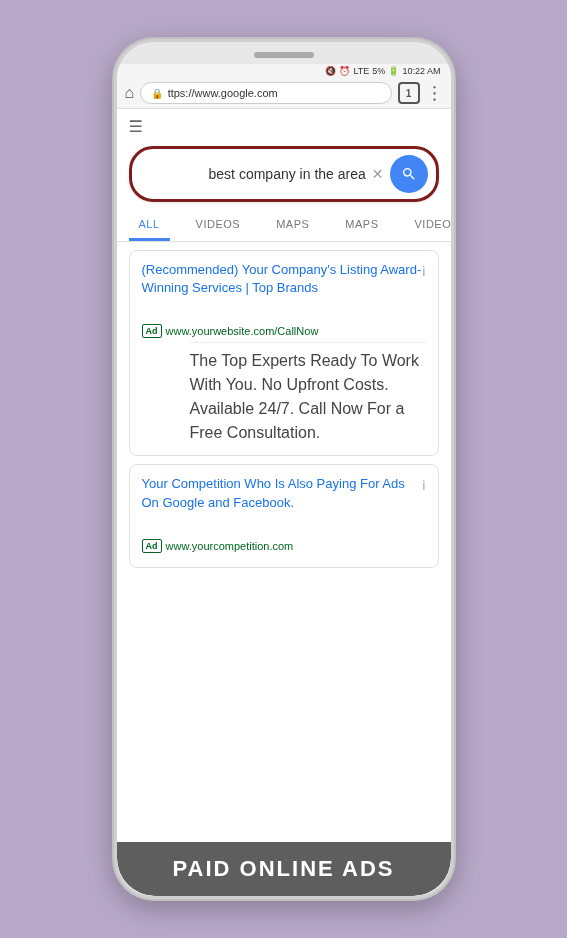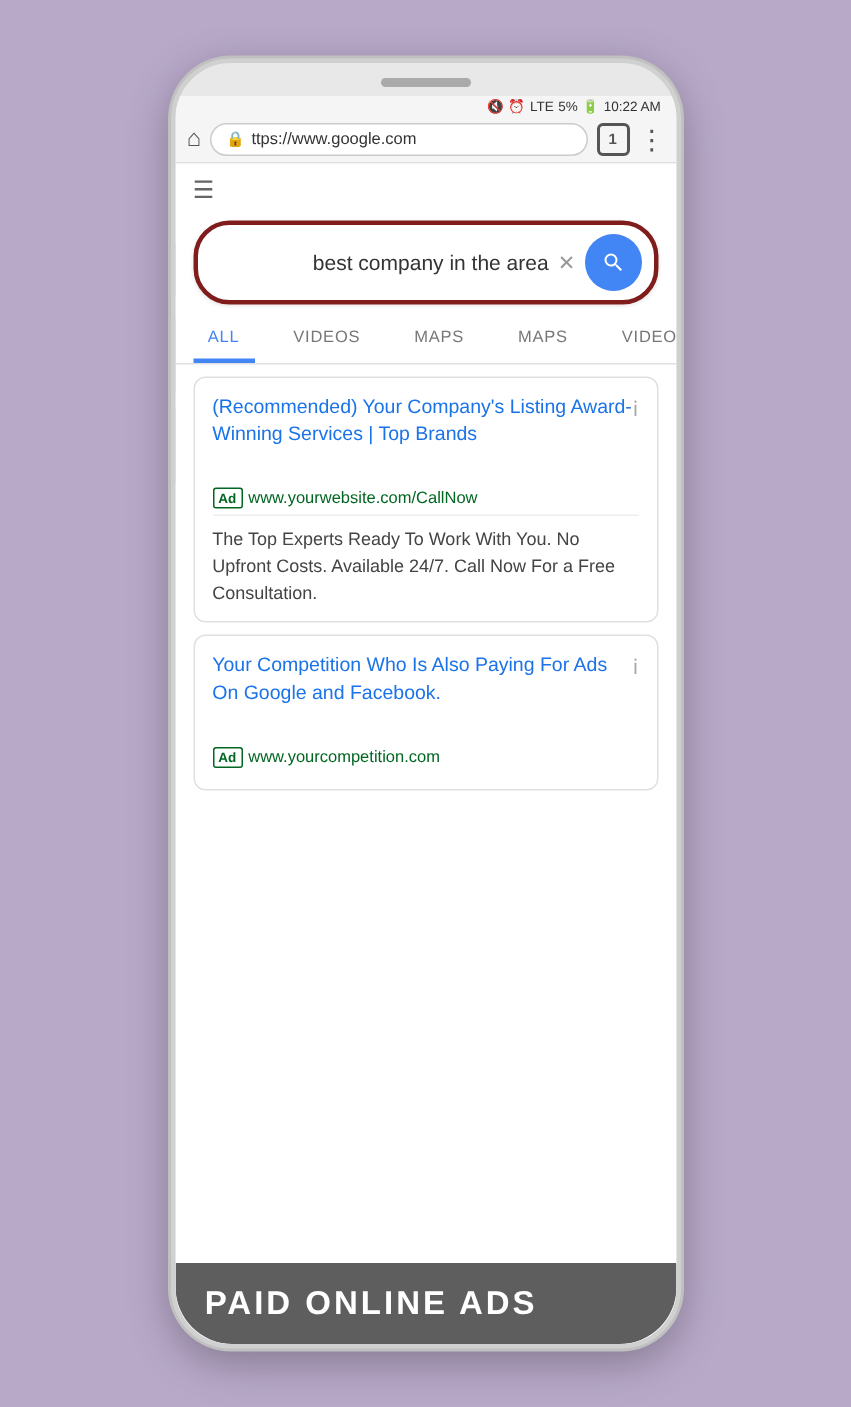--- a/index.html
+++ b/index.html
@@ -250,41 +250,43 @@
       border-radius: 2px;
       font-weight: bold;
     }
 
     .ad-url {
       font-size: 11px;
       color: #006621;
     }
 
     .result-desc {
-      font-size: 12px;
+      font-size: 16px;
       color: #444;
       line-height: 1.5;
       border-top: 1px solid #eee;
       padding-top: 6px;
       margin-top: 4px;
+      margin-left: 48px;
     }
 
     .info-icon {
       float: right;
       color: #aaa;
       font-size: 14px;
     }
 
     
     .bottom-label {
       width: 100%;
       background: rgba(80, 80, 80, 0.92);
       padding: 14px 20px;
       display: flex;
       align-items: center;
+      justify-content: center;
       border-radius: 0 0 38px 38px;
       position: relative;
     }
 
     .bottom-label-text {
       color: white;
       font-size: 22px;
       font-weight: bold;
       letter-spacing: 2px;
     }

